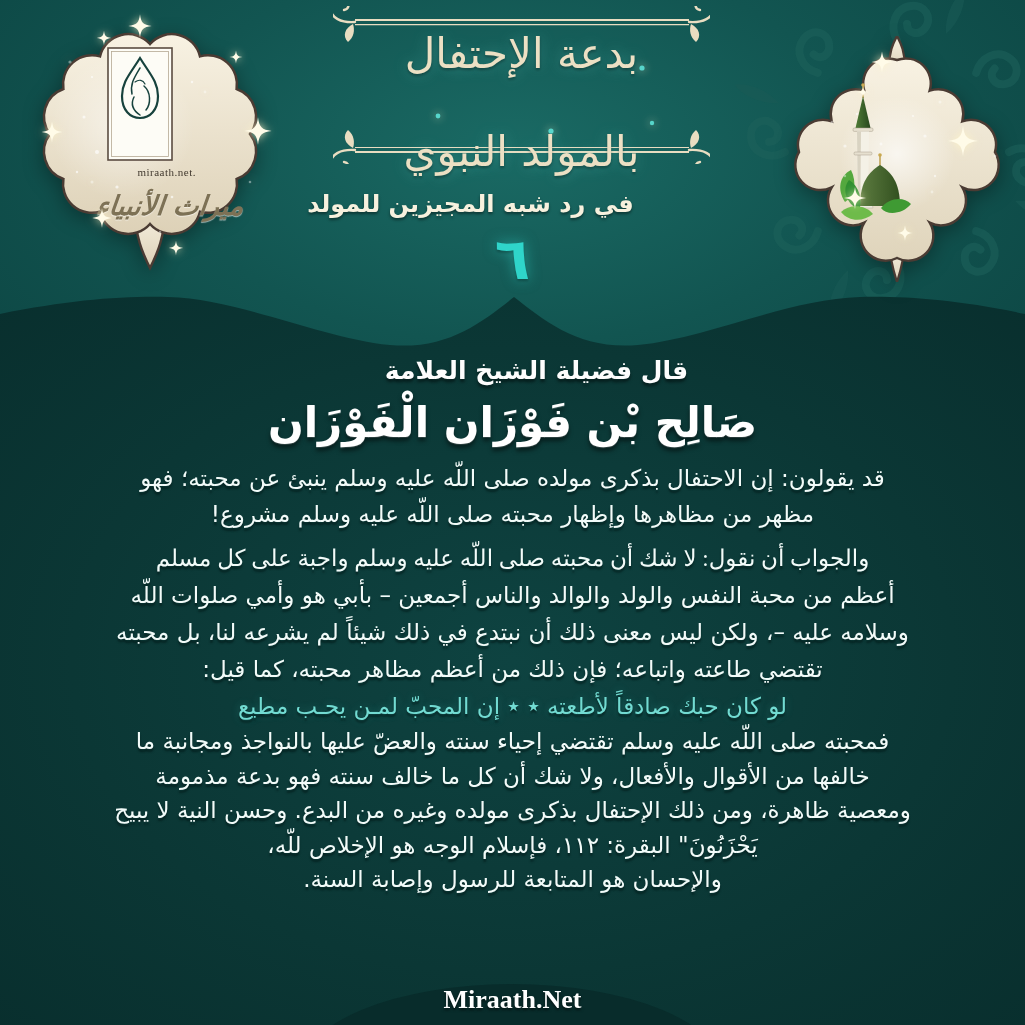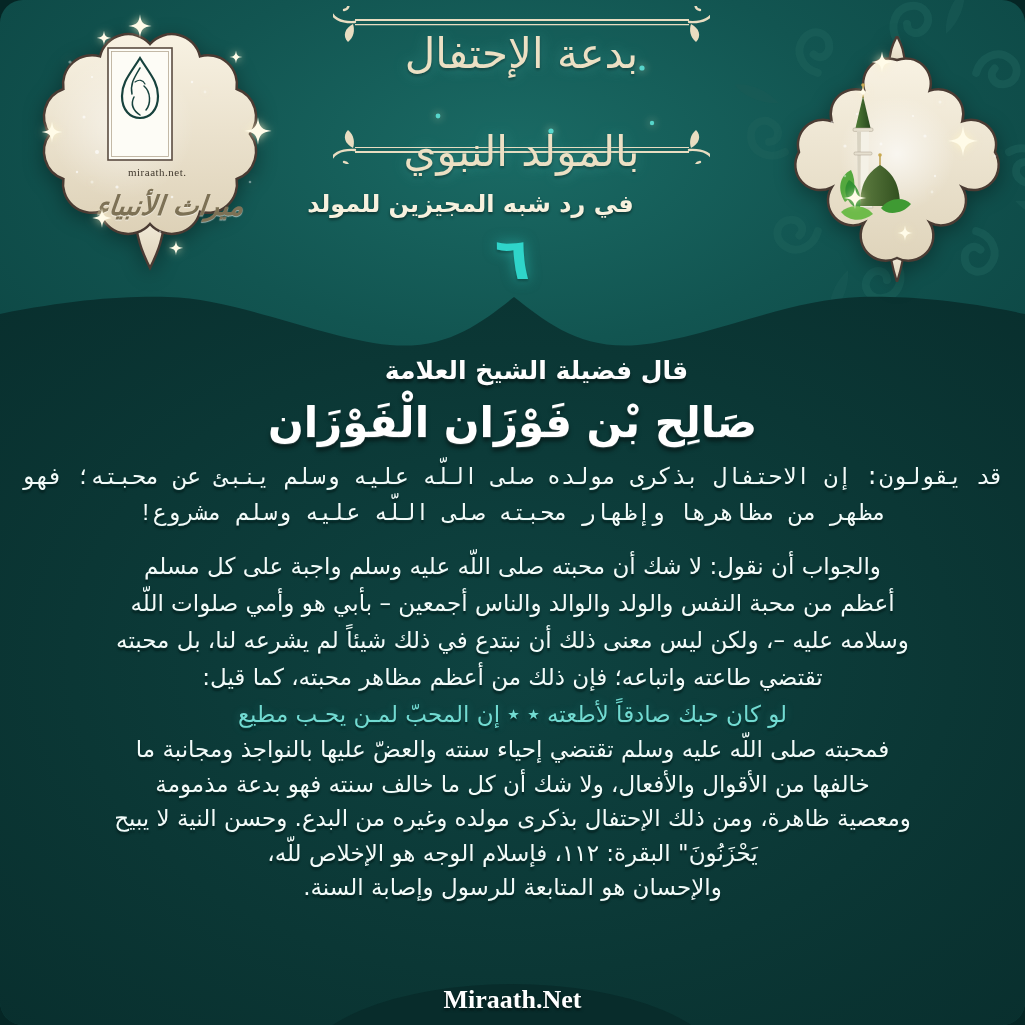--- a/index.html
+++ b/index.html
@@ -1,21 +1,20 @@
 <!DOCTYPE html>
 <html lang="ar"><head>
 <meta charset="utf-8">
 <style>
   html,body{margin:0;padding:0;background:#052625;}
   .poster{
     position:relative;width:1025px;height:1025px;overflow:hidden;
     font-family:"DejaVu Sans",sans-serif;
     background:radial-gradient(ellipse 820px 460px at 512px 150px,
       #1a6a64 0%, #125551 42%, #0e4a47 72%, #0b413f 100%);
-    border-radius:23px;
   }
   .abs{position:absolute;}
   svg{display:block;}
   
   .title-frame{left:333px;top:6px;width:377px;height:158px;}
   .title-line{position:absolute;left:0;width:377px;text-align:center;
     color:#ece0c4;font-size:42px;line-height:50px;white-space:nowrap;
     text-shadow:0 0 16px rgba(120,240,230,.30), 0 2px 3px rgba(0,0,0,.35);}
   .title-line.l1{top:23px;}
   .title-line.l2{top:80px;margin-top:41px;}
@@ -30,29 +29,29 @@
   .speaker-intro{left:0;top:356px;width:1025px;text-align:center;
     color:#fdfdfd;font-size:25px;font-weight:bold;white-space:nowrap;
     text-shadow:0 3px 3px rgba(0,10,9,.55);padding-left:24px;}
   .speaker-name{left:0;top:394px;width:1025px;text-align:center;
     color:#ffffff;font-size:42px;line-height:58px;font-weight:bold;white-space:nowrap;
     text-shadow:0 4px 4px rgba(0,0,0,.5), 0 1px 0 rgba(255,255,255,.25);}
   
   .body-text{left:18px;top:460px;width:989px;text-align:center;}
   .bl{direction:rtl;white-space:nowrap;color:#f2fbf9;font-size:23px;
     text-shadow:0 3px 2px rgba(3,30,28,.75);}
-  .p1{line-height:36px;font-family:Liberation Mono, monospace;}
+  .p1{line-height:36px;}
   .p2{line-height:37px;}
-  .p2.first{margin-top:16px;}
+  .p2.first{margin-top:8px;font-family:Liberation Serif, serif;}
   .poetry{line-height:36px;color:#72dbd2;
     text-shadow:0 3px 2px rgba(3,30,28,.7), 0 0 8px rgba(80,220,210,.25);}
   .p3{line-height:34.5px;}
   
   .badge-svg{filter:drop-shadow(0 5px 10px rgba(0,0,0,.35));}
-  .site-small{left:106px;top:144px;width:68px;text-align:left;
+  .site-small{left:106px;top:144px;width:68px;text-align:right;
     color:#41392e;font-size:11px;font-family:"Liberation Serif",serif;letter-spacing:.5px;}
   .signature{left:58px;top:168px;width:180px;text-align:center;direction:rtl;
     color:#7d7155;font-size:27px;font-weight:bold;font-style:italic;
     transform:skewX(-6deg);text-shadow:0 1px 1px rgba(255,255,255,.6);white-space:nowrap;}
   
   .footer{left:0;top:985px;width:1025px;text-align:center;color:#ffffff;
     font-size:26px;font-weight:bold;font-family:"Liberation Serif",serif;
     text-shadow:0 2px 3px rgba(0,0,0,.6);}
   .overlay{left:0;top:0;pointer-events:none;}
 </style>

